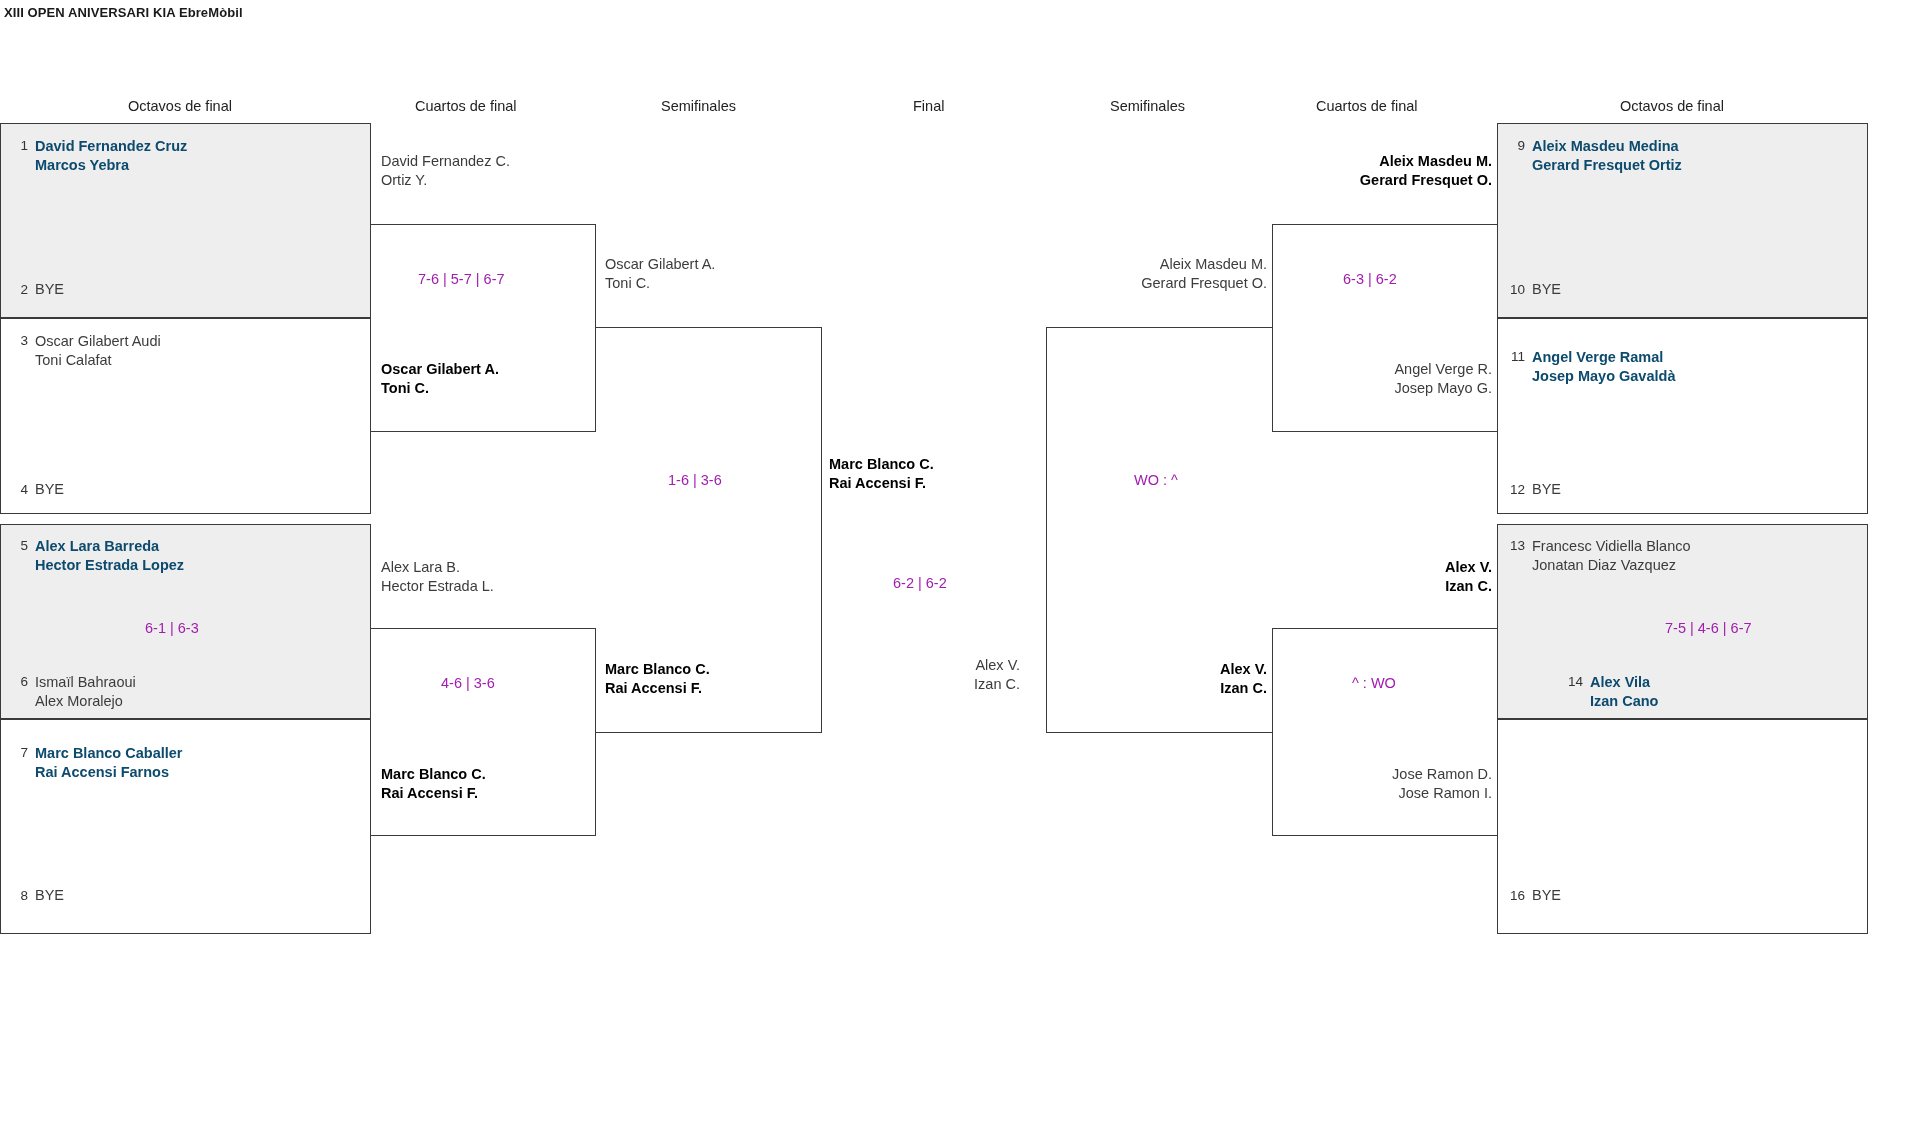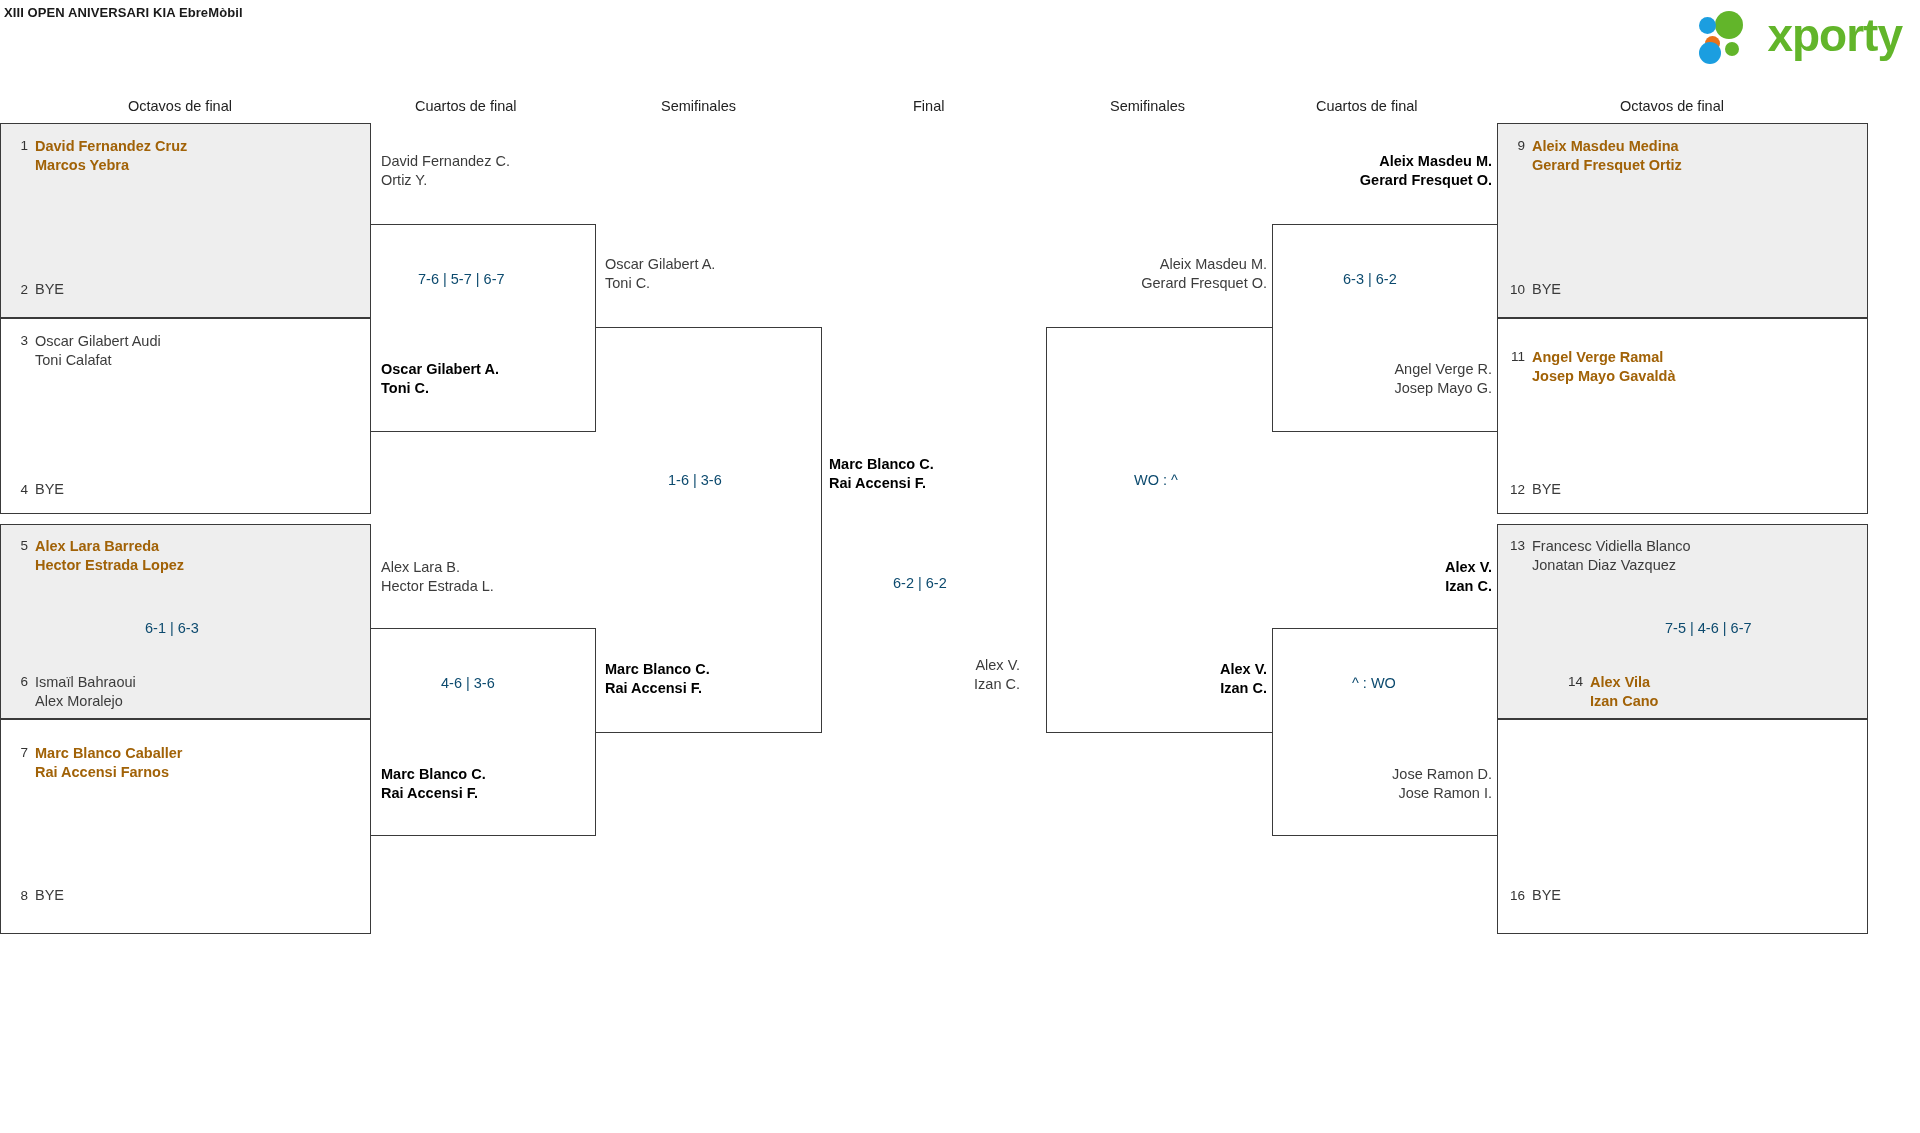--- a/index.html
+++ b/index.html
@@ -33,55 +33,45 @@
   .seedbox{
     position:absolute;box-sizing:border-box;
     border:1px solid #3a3a3a;
     background:#ffffff;
   }
   .seedbox.shaded{background:#eeeeee;}
 
   .slot{position:absolute;display:flex;align-items:flex-start;}
   .seed-no{font-size:13.5px;color:#333;width:22px;text-align:right;flex:0 0 auto;line-height:1.32;}
   .names{margin-left:7px;font-size:14.5px;line-height:1.33;white-space:nowrap;}
-  .names.win{font-weight:bold;color:#a16207;}
+  .names.win{font-weight:bold;color:#0c4a6e;}
   .names.lose{font-weight:normal;color:#3c3c3c;}
   .bye{font-size:14.5px;color:#3c3c3c;margin-left:7px;}
 
-  .score{position:absolute;font-size:14.5px;color:#0c4a6e;white-space:nowrap;}
+  .score{position:absolute;font-size:14.5px;color:#a21caf;white-space:nowrap;}
 
   
   .conn{position:absolute;box-sizing:border-box;border:1px solid #3a3a3a;background:transparent;}
   .conn.left{border-left:none;}
   .conn.right{border-right:none;}
 
   .lbl{position:absolute;font-size:14.5px;line-height:1.33;white-space:nowrap;}
   .lbl.win{font-weight:bold;color:#000;}
   .lbl.lose{font-weight:normal;color:#3c3c3c;}
   .lbl.ra{text-align:right;}
 </style>
 </head>
 <body>
 
 <div class="page">
 
   <div class="title-block">
     <div class="title-line">XIII OPEN ANIVERSARI KIA EbreMòbil</div>
   </div>
 
-  <div class="logo">
-    <div class="logo-dots">
-      <span class="dot d1"></span>
-      <span class="dot d2"></span>
-      <span class="dot d3"></span>
-      <span class="dot d4"></span>
-      <span class="dot d5"></span>
-    </div>
-    <div class="logo-word">xporty</div>
-  </div>
 
   <div class="round-hdr" style="left:128px;">Octavos de final</div>
   <div class="round-hdr" style="left:415px;">Cuartos de final</div>
   <div class="round-hdr" style="left:661px;">Semifinales</div>
   <div class="round-hdr" style="left:913px;">Final</div>
   <div class="round-hdr" style="left:1110px;">Semifinales</div>
   <div class="round-hdr" style="left:1316px;">Cuartos de final</div>
   <div class="round-hdr" style="left:1620px;">Octavos de final</div>
 
   <div class="seedbox shaded" style="left:0px;top:123px;width:371px;height:195px;"></div>

